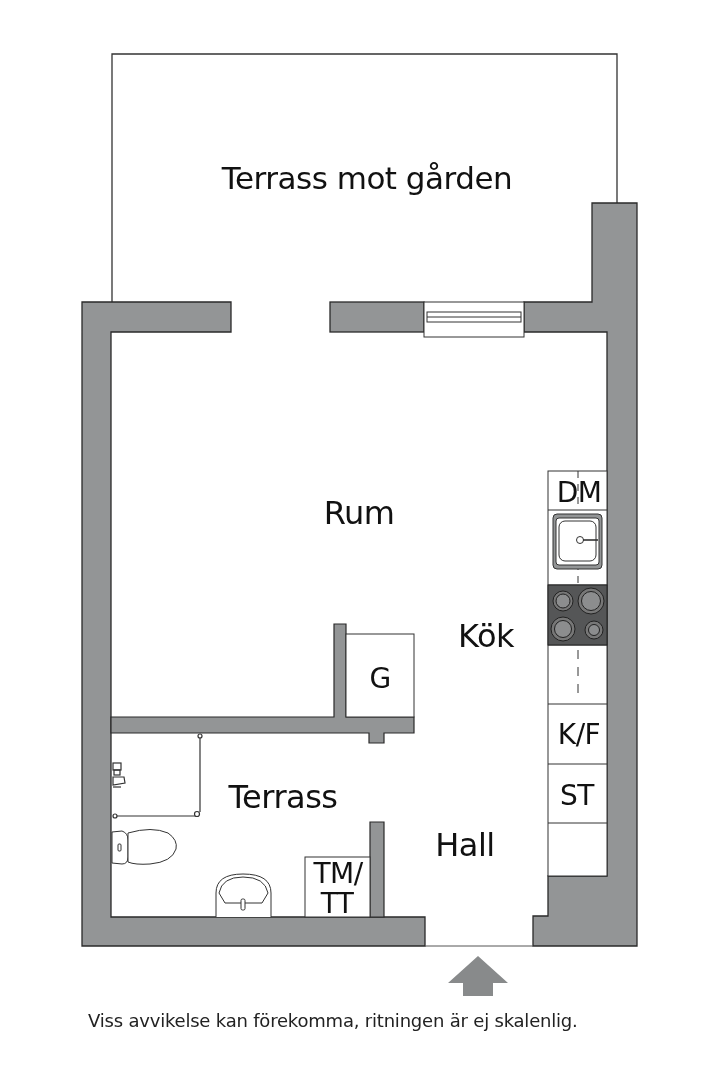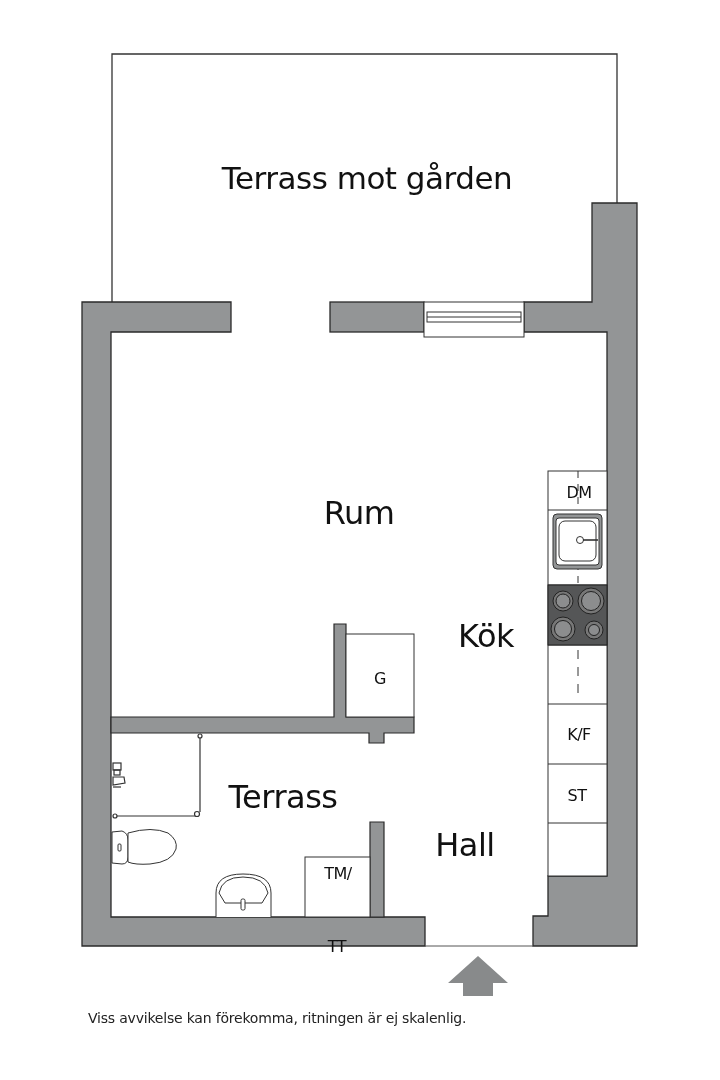--- a/index.html
+++ b/index.html
@@ -1,22 +1,22 @@
 <!DOCTYPE html>
 <html><head>
   <meta charset="utf-8">
   <style>
     html, body { margin: 0; padding: 0; background: #ffffff; }
     body { width: 720px; height: 1080px; position: relative; overflow: hidden; font-family: "DejaVu Sans", sans-serif; }
     svg.plan { position: absolute; left: 0; top: 0; }
     .lbl { position: absolute; color: #111; font-family: "DejaVu Sans", sans-serif; white-space: nowrap; transform: translate(-50%, -50%); letter-spacing: -0.5px; }
     .big { font-size: 31px; text-align: right; }
     .room { font-size: 32px; }
-    .cab { font-size: 16px; }
-    .disclaimer { position: absolute; left: 88px; top: 1010px; font-size: 14px; color: #222; font-family: "DejaVu Sans", sans-serif; letter-spacing: -0.2px; }
+    .cab { font-size: 28px; }
+    .disclaimer { position: absolute; left: 88px; top: 1010px; font-size: 18px; color: #222; font-family: "DejaVu Sans", sans-serif; letter-spacing: -0.2px; }
   </style>
 </head>
 <body>
 
 <svg class="plan" width="720" height="1080" viewBox="0 0 720 1080" xmlns="http://www.w3.org/2000/svg">
 
   <g>
     <polyline points="112,302 112,54 617,54 617,203" fill="none" stroke="#333" stroke-width="1.3"></polyline>
   </g>
 
@@ -109,15 +109,15 @@
 <div class="lbl room" style="left:359px; top:513px;">Rum</div>
 <div class="lbl room" style="left:486px; top:636px;">Kök</div>
 <div class="lbl room" style="left:283px; top:797px;">Terrass</div>
 <div class="lbl room" style="left:465px; top:845px;">Hall</div>
 
 <div class="lbl cab" style="left:380px; top:678px;">G</div>
 <div class="lbl cab" style="left:579px; top:492px;">DM</div>
 <div class="lbl cab" style="left:579px; top:734px;">K/F</div>
 <div class="lbl cab" style="left:577px; top:795px;">ST</div>
 <div class="lbl cab" style="left:338px; top:873px;">TM/</div>
-<div class="lbl cab" style="left:337px; top:946px;">TT</div>
+<div class="lbl cab" style="left:337px; top:903px;">TT</div>
 
 <div class="disclaimer">Viss avvikelse kan förekomma, ritningen är ej skalenlig.</div>
 
 </body></html>

